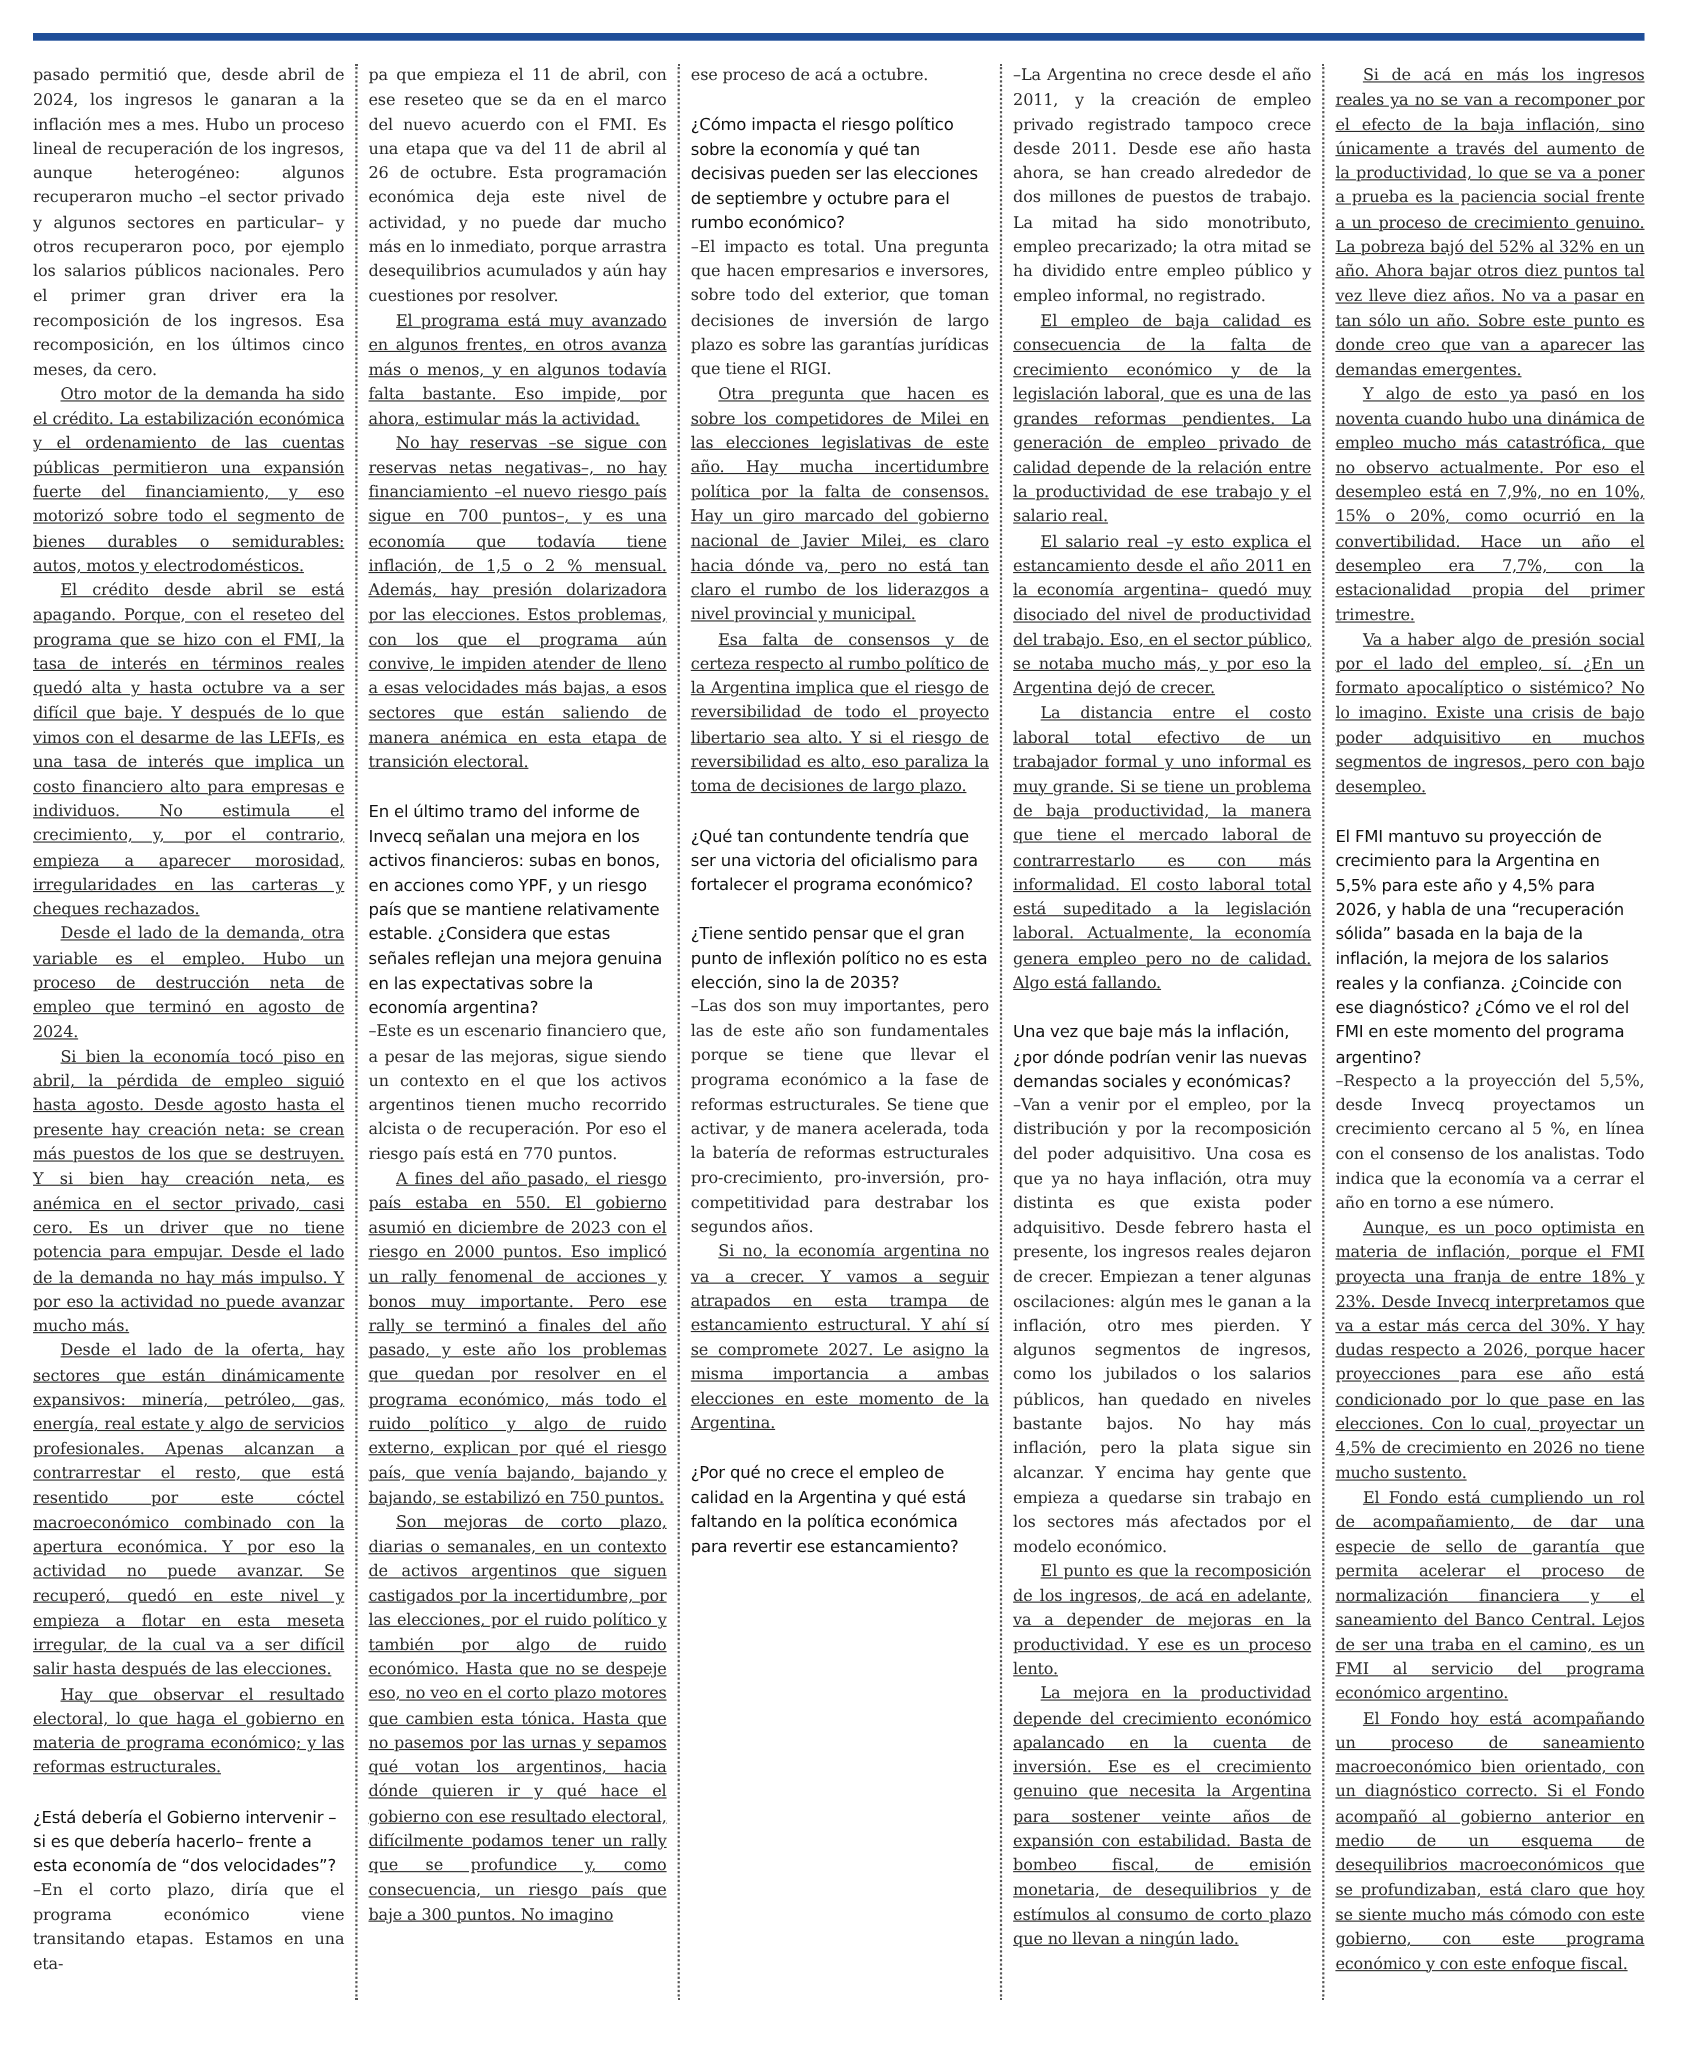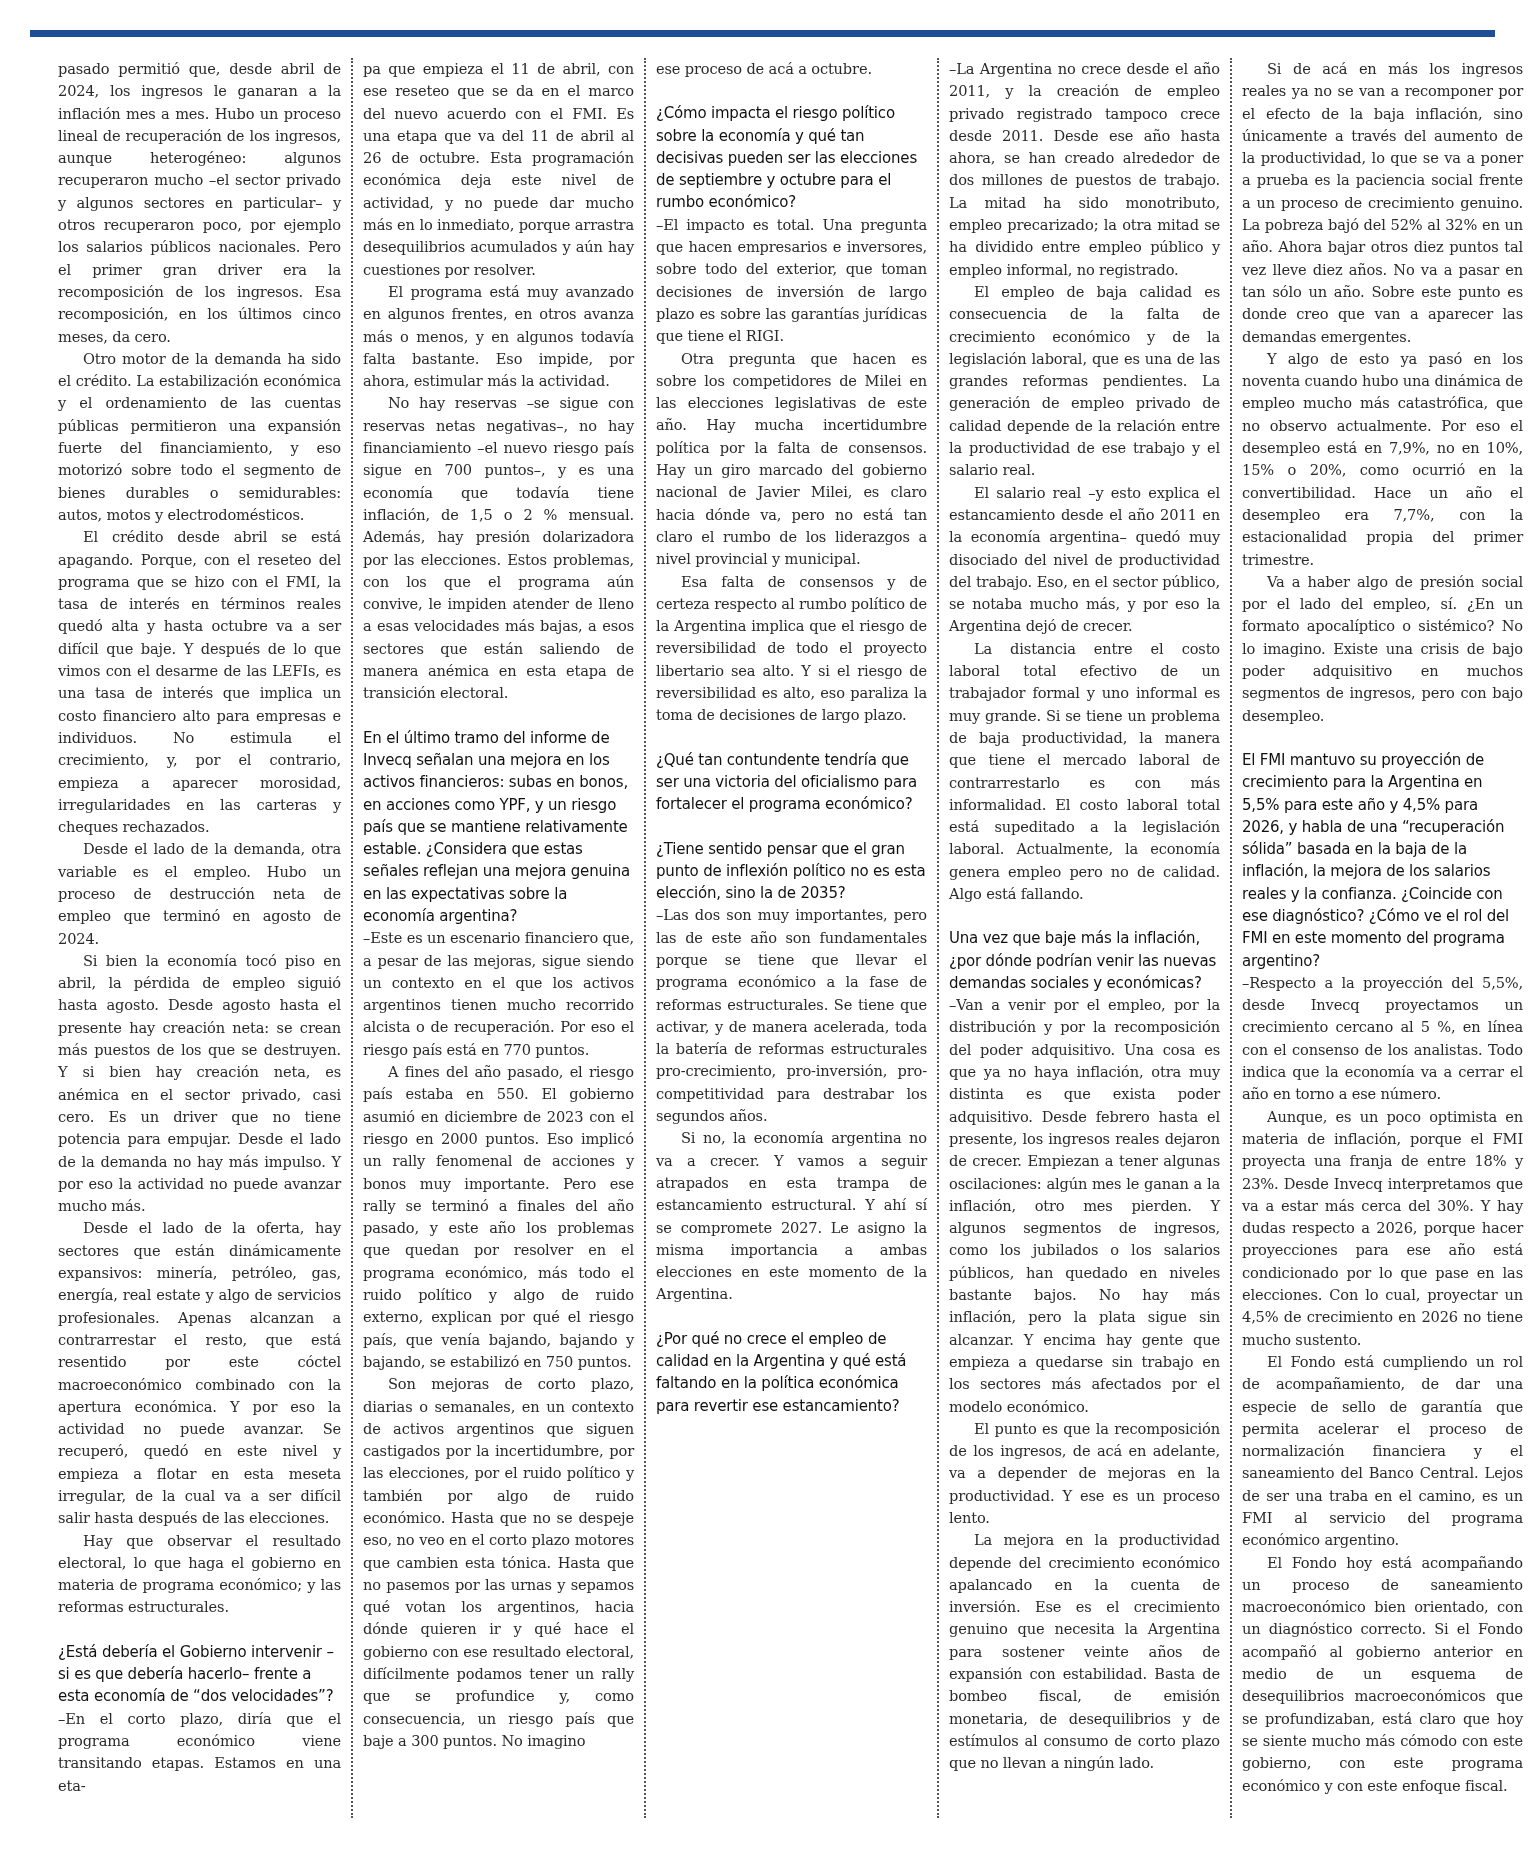--- a/index.html
+++ b/index.html
@@ -8,35 +8,34 @@
     font-family: "DejaVu Serif", "Liberation Serif", serif;
     color: #2a2a2a;
   }
   .top-rule {
     position: absolute; left: 30px; top: 30px; width: 1465px; height: 7px;
     background: #1f4e99;
   }
   .columns {
     position: absolute; left: 30px; top: 58px; width: 1465px; height: 1760px;
     display: flex;
-    margin-left: 28px;
   }
   .col {
     width: 293px; box-sizing: border-box; padding: 0 10px;
     position: relative;
   }
   .col + .col { border-left: 2px dotted #555; }
   .col:first-child { padding-left: 0; }
   .col:last-child { padding-right: 0; }
   .para {
     font-size: 14.6px; line-height: 22.3px; margin: 0;
     text-align: justify; hyphens: auto; -webkit-hyphens: auto;
     letter-spacing: -0.15px;
   }
-  .para.indent { text-indent: 25px; }
+  .para.indent { text-indent: 25px; text-decoration: underline; }
   .question {
     font-family: "DejaVu Sans", "Liberation Sans", sans-serif;
     font-weight: normal; font-size: 15px; line-height: 22.3px;
     color: #111; margin: 22px 0 0 0; text-align: left;
     letter-spacing: -0.2px;
   }
 </style>
 </head>
 <body>
 

